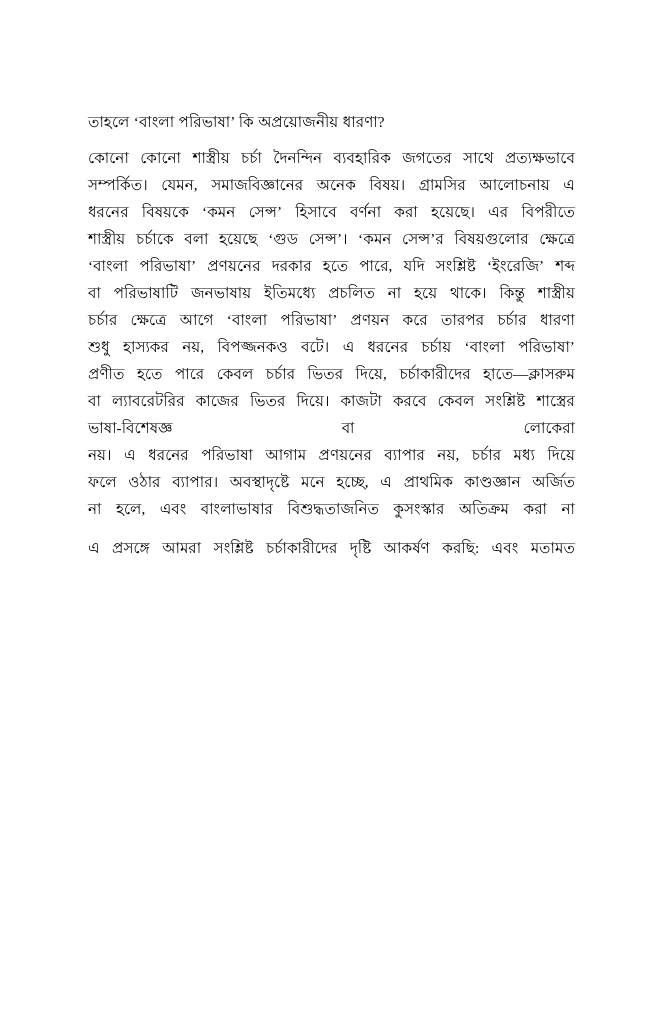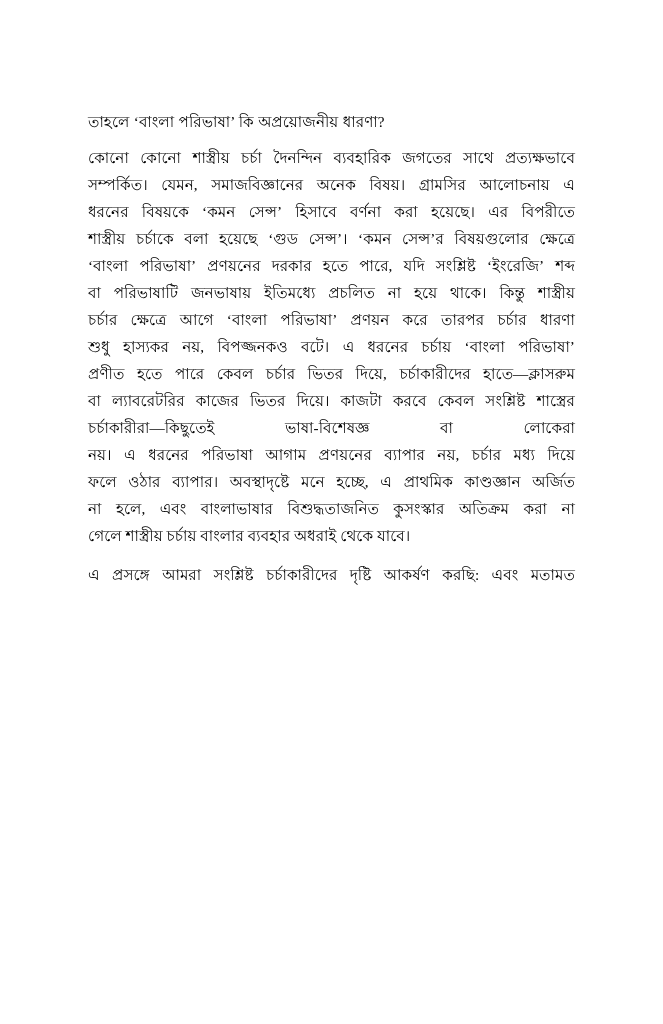--- a/index.html
+++ b/index.html
@@ -196,21 +196,20 @@
           <span>কাজের</span>
           <span>ভিতর</span>
           <span>দিয়ে।</span>
           <span>কাজটা</span>
           <span>করবে</span>
           <span>কেবল</span>
           <span>সংশ্লিষ্ট</span>
           <span>শাস্ত্রের</span>
         </span>
         <span class="ln just">
-          <span>চর্চাকারীরা—কিছুতেই</span>
           <span>ভাষা-বিশেষজ্ঞ</span>
           <span>বা</span>
           <span>লোকেরা</span>
         </span>
         <span class="ln just">
           <span>নয়।</span>
           <span>এ</span>
           <span>ধরনের</span>
           <span>পরিভাষা</span>
           <span>আগাম</span>
@@ -237,21 +236,20 @@
           <span>না</span>
           <span>হলে,</span>
           <span>এবং</span>
           <span>বাংলাভাষার</span>
           <span>বিশুদ্ধতাজনিত</span>
           <span>কুসংস্কার</span>
           <span>অতিক্রম</span>
           <span>করা</span>
           <span>না</span>
         </span>
-        <span class="ln last">গেলে শাস্ত্রীয় চর্চায় বাংলার ব্যবহার অধরাই থেকে যাবে।</span>
       </p>
 
     <p class="doc-para">
         <span class="ln just">
           <span>এ</span>
           <span>প্রসঙ্গে</span>
           <span>আমরা</span>
           <span>সংশ্লিষ্ট</span>
           <span>চর্চাকারীদের</span>
           <span>দৃষ্টি</span>

